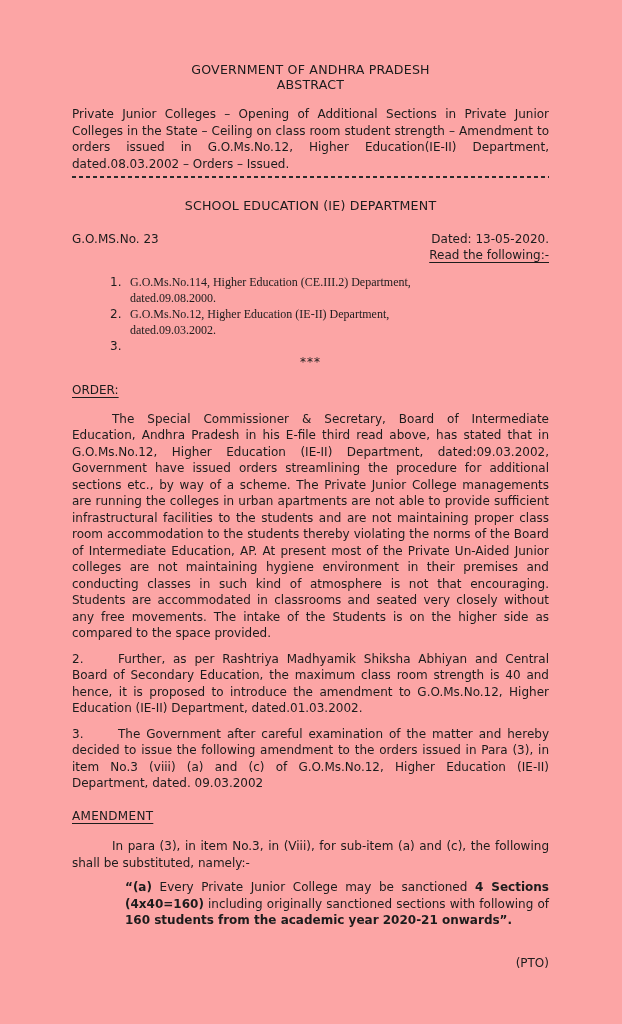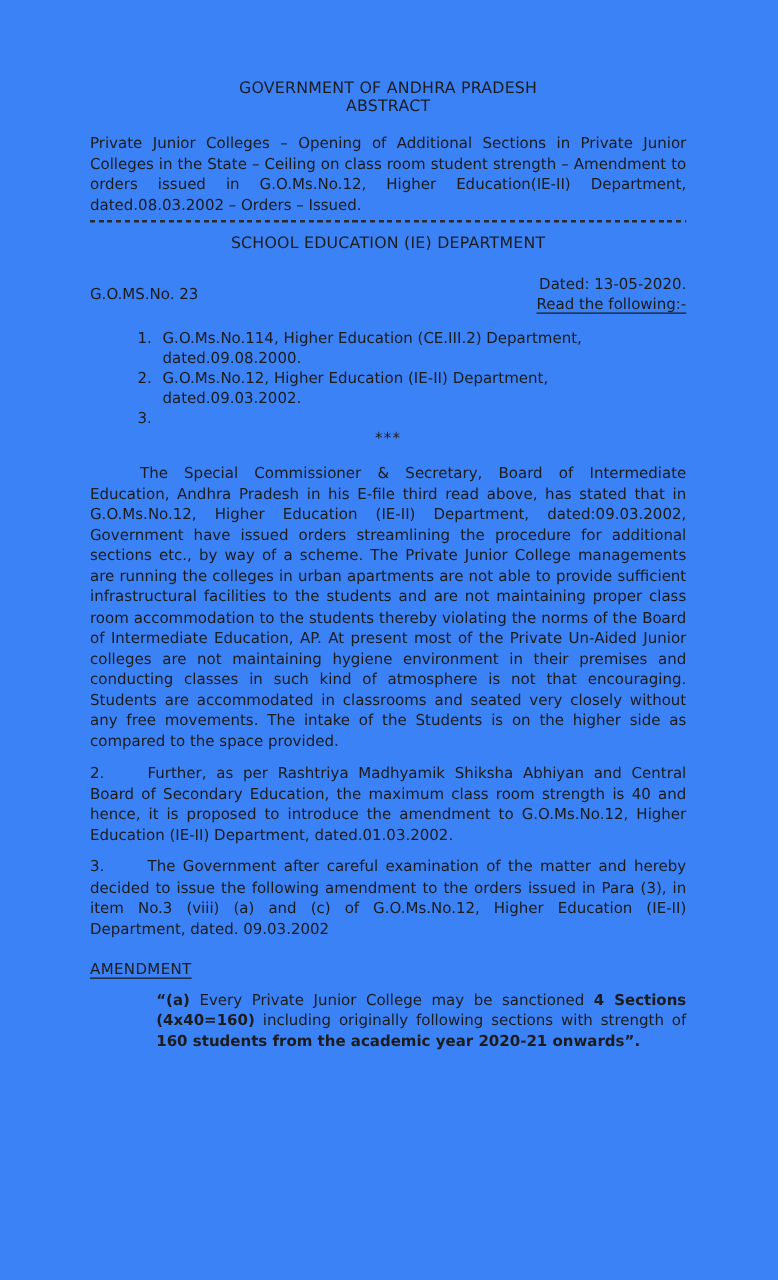--- a/index.html
+++ b/index.html
@@ -5,56 +5,56 @@
   * { margin: 0; padding: 0; box-sizing: border-box; }
   html, body { background: #ffffff; }
   body {
     width: 622px;
     font-family: "DejaVu Sans", "Liberation Sans", sans-serif;
     color: #1c1c1c;
   }
   .page {
     width: 622px;
     height: 1024px;
-    background: #3b82f6;
+    background: #fca5a5;
     overflow: hidden;
     position: relative;
   }
   .doc {
     padding: 62px 73px 0 72px;
     font-size: 12px;
     line-height: 16.5px;
   }
   .center { text-align: center; }
   .justify { text-align: justify; }
   .title-block { font-size: 12.6px; line-height: 15px; letter-spacing: 0.2px; }
   .abstract { margin-top: 14px; }
   .dashed-line {
     margin-top: 4px;
     height: 2px;
     background: repeating-linear-gradient(90deg, #2b2b2b 0 4px, transparent 4px 7px);
   }
-  .dept { margin-top: 8px; font-size: 12.6px; letter-spacing: 0.2px; }
+  .dept { margin-top: 20px; font-size: 12.6px; letter-spacing: 0.2px; }
   .go-row {
     margin-top: 16px;
     display: flex;
     justify-content: space-between;
-    align-items: center;
+    align-items: flex-start;
   }
   .go-right { text-align: right; }
   .underlined {
     text-decoration: underline;
     text-underline-offset: 3px;
     text-decoration-thickness: 1px;
     margin-top: 38px;
   }
   .refs { margin-top: 10px; padding-left: 38px; line-height: 16px; }
   .ref-item { display: flex; }
   .ref-num { width: 20px; flex: 0 0 20px; }
-  .ref-text { white-space: pre-line; }
+  .ref-text { white-space: pre-line; font-family: Liberation Serif, serif; }
   .stars { text-align: center; margin-top: 0; letter-spacing: 1px; }
   .order-heading { margin-top: 12px; }
   .body-para { margin-top: 12px; }
   .indent-first { text-indent: 40px; }
   .num-para { margin-top: 9px; }
   .para-num { display: inline-block; width: 46px; }
   .amendment-heading { margin-top: 16px; }
   .amendment-heading span { letter-spacing: 0.3px; }
   .intro { margin-top: 14px; }
   .quote-para { margin-top: 8px; margin-left: 53px; }
@@ -95,29 +95,34 @@
         <span class="ref-text">G.O.Ms.No.12, Higher Education (IE-II) Department,
 dated.09.03.2002.</span>
       </div>
       <div class="ref-item">
         <span class="ref-num">3.</span>
       </div>
     </div>
 
     <div class="stars">***</div>
 
+    <div class="order-heading">
+      <span class="underlined">ORDER:</span>
+    </div>
 
     <p class="justify body-para indent-first">The Special Commissioner &amp; Secretary, Board of Intermediate Education, Andhra Pradesh in his E-file third read above, has stated that in G.O.Ms.No.12, Higher Education (IE-II) Department, dated:09.03.2002, Government have issued orders streamlining the procedure for additional sections etc., by way of a scheme. The Private Junior College managements are running the colleges in urban apartments are not able to provide sufficient infrastructural facilities to the students and are not maintaining proper class room accommodation to the students thereby violating the norms of the Board of Intermediate Education, AP. At present most of the Private Un-Aided Junior colleges are not maintaining hygiene environment in their premises and conducting classes in such kind of atmosphere is not that encouraging. Students are accommodated in classrooms and seated very closely without any free movements. The intake of the Students is on the higher side as compared to the space provided.</p>
 
     <p class="justify num-para"><span class="para-num">2.</span><span>Further, as per Rashtriya Madhyamik Shiksha Abhiyan and Central Board of Secondary Education, the maximum class room strength is 40 and hence, it is proposed to introduce the amendment to G.O.Ms.No.12, Higher Education (IE-II) Department, dated.01.03.2002.</span></p>
 
     <p class="justify num-para"><span class="para-num">3.</span><span>The Government after careful examination of the matter and hereby decided to issue the following amendment to the orders issued in Para (3), in item No.3 (viii) (a) and (c) of G.O.Ms.No.12, Higher Education (IE-II) Department, dated. 09.03.2002</span></p>
 
     <div class="amendment-heading">
       <span class="underlined">AMENDMENT</span>
     </div>
 
+    <p class="justify intro indent-first">In para (3), in item No.3, in (Viii), for sub-item (a) and (c), the following shall be substituted, namely:-</p>
 
-    <p class="justify quote-para"><span class="bold">“(a)</span><span> Every Private Junior College may be sanctioned </span><span class="bold">4 Sections (4x40=160)</span><span> including originally following sections with strength of </span><span class="bold">160 students from the academic year 2020-21 onwards”.</span></p>
+    <p class="justify quote-para"><span class="bold">“(a)</span><span> Every Private Junior College may be sanctioned </span><span class="bold">4 Sections (4x40=160)</span><span> including originally sanctioned sections with following of </span><span class="bold">160 students from the academic year 2020-21 onwards”.</span></p>
 
+    <div class="pto">(PTO)</div>
 
   </div>
 </div>
 
 </body></html>

